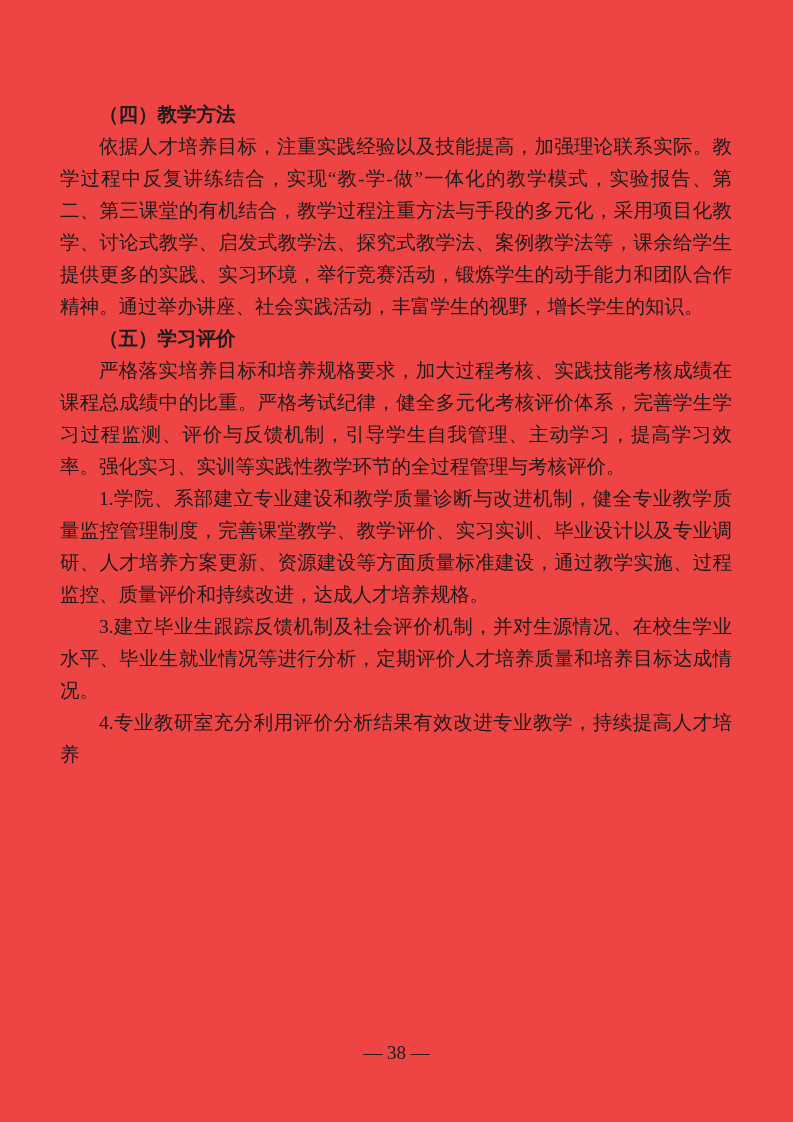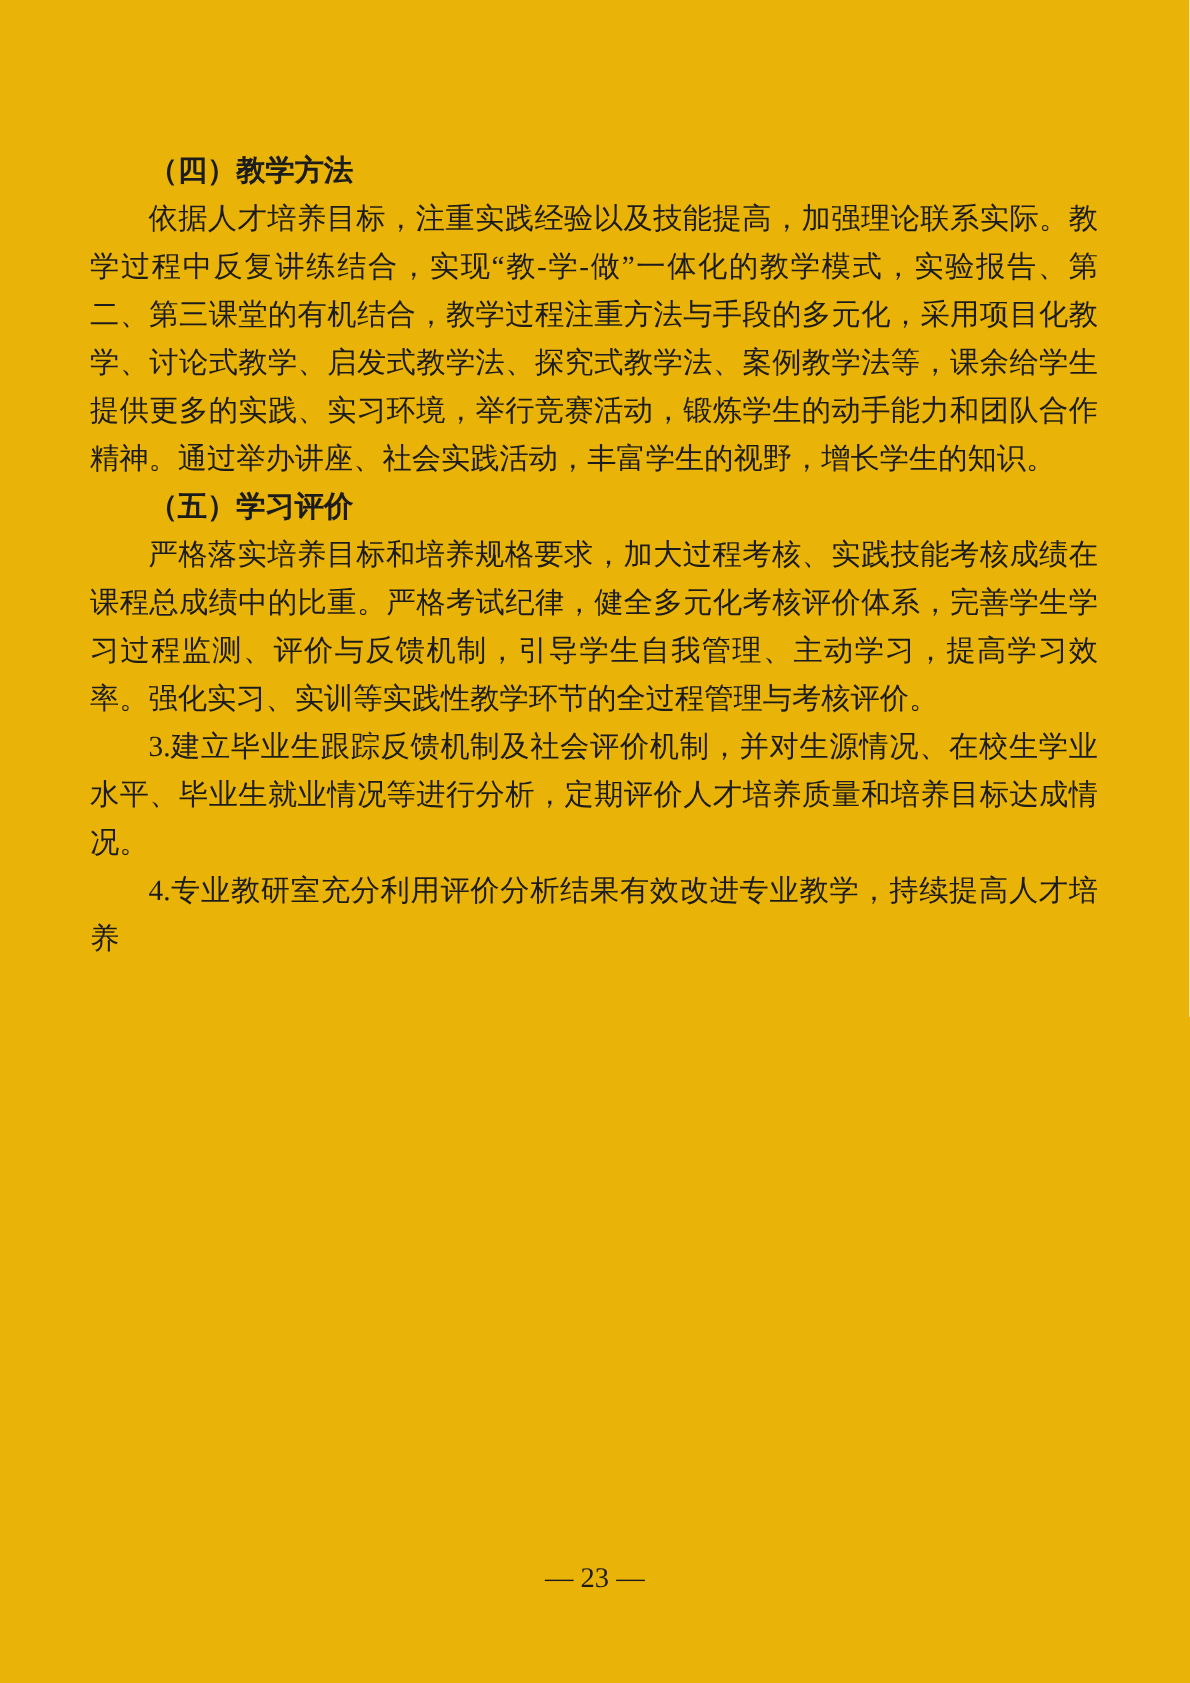--- a/index.html
+++ b/index.html
@@ -4,21 +4,21 @@
 <style>
   html, body {
     margin: 0;
     padding: 0;
     background: #ffffff;
   }
   .page {
     position: relative;
     width: 793px;
     height: 1122px;
-    background: #eab308;
+    background: #ef4444;
     overflow: hidden;
     font-family: "Liberation Serif", "DejaVu Serif", serif;
     color: #1c1c1c;
   }
   .content {
     position: absolute;
     top: 99px;
     left: 60px;
     width: 672px;
   }
@@ -54,21 +54,22 @@
 
 <div class="page">
   <div class="content">
 
     <h2>（四）教学方法</h2>
     <p>依据人才培养目标，注重实践经验以及技能提高，加强理论联系实际。教学过程中反复讲练结合，实现“教-学-做”一体化的教学模式，实验报告、第二、第三课堂的有机结合，教学过程注重方法与手段的多元化，采用项目化教学、讨论式教学、启发式教学法、探究式教学法、案例教学法等，课余给学生提供更多的实践、实习环境，举行竞赛活动，锻炼学生的动手能力和团队合作精神。通过举办讲座、社会实践活动，丰富学生的视野，增长学生的知识。</p>
 
     <h2>（五）学习评价</h2>
     <p>严格落实培养目标和培养规格要求，加大过程考核、实践技能考核成绩在课程总成绩中的比重。严格考试纪律，健全多元化考核评价体系，完善学生学习过程监测、评价与反馈机制，引导学生自我管理、主动学习，提高学习效率。强化实习、实训等实践性教学环节的全过程管理与考核评价。</p>
 
+    <p>1.学院、系部建立专业建设和教学质量诊断与改进机制，健全专业教学质量监控管理制度，完善课堂教学、教学评价、实习实训、毕业设计以及专业调研、人才培养方案更新、资源建设等方面质量标准建设，通过教学实施、过程监控、质量评价和持续改进，达成人才培养规格。</p>
     <p>3.建立毕业生跟踪反馈机制及社会评价机制，并对生源情况、在校生学业水平、毕业生就业情况等进行分析，定期评价人才培养质量和培养目标达成情况。</p>
     <p>4.专业教研室充分利用评价分析结果有效改进专业教学，持续提高人才培养</p>
 
   </div>
 
   <div class="footer">
-    <span>— 23 —</span>
+    <span>— 38 —</span>
   </div>
 </div>
 
 </body></html>

